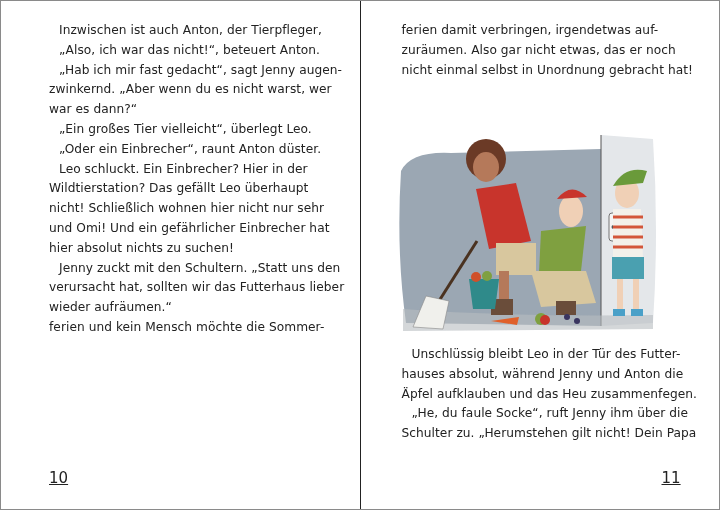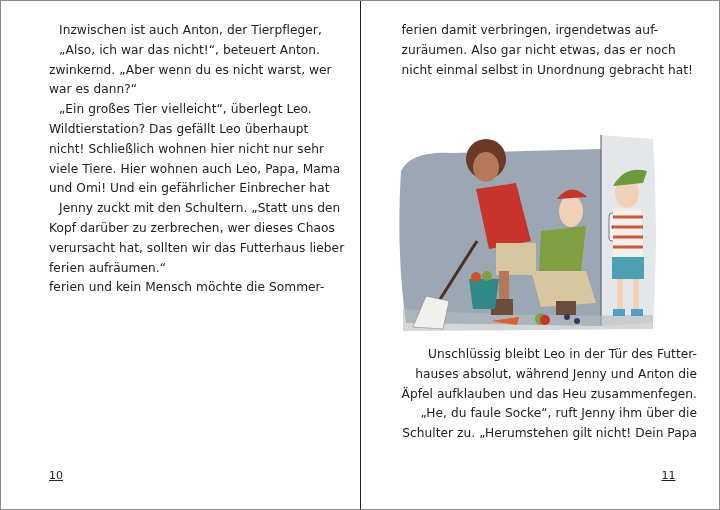--- a/index.html
+++ b/index.html
@@ -15,45 +15,47 @@
   }
   .page { position: relative; width: 359px; height: 508px; background: #fff; }
   .text {
     position: absolute; font-size: 12.2px; line-height: 19.8px; color: #222;
     letter-spacing: 0.05px;
   }
   .line { white-space: nowrap; display: block; }
   .indent { padding-left: 10px; }
   #left-text { left: 48px; top: 20px; }
   #right-text-top { left: 41px; top: 20px; }
-  #right-text-bottom { left: 41px; top: 344px; text-align: right; }
-  .pagenum { position: absolute; font-size: 11px; color: #222; top: 468px; text-decoration: underline; }
+  #right-text-bottom { left: 41px; top: 344px; }
+  .pagenum { position: absolute; font-size: 15px; color: #222; top: 468px; text-decoration: underline; }
   #pn-left { left: 48px; }
   #pn-right { left: 301px; }
   .illu { position: absolute; left: 30px; top: 130px; width: 275px; height: 205px; }
 </style>
 </head>
 <body>
 
 <div class="spread">
   <div class="page">
     <div class="text" id="left-text">
         <span class="line indent">Inzwischen ist auch Anton, der Tierpfleger,</span>
         <span class="line indent">„Also, ich war das nicht!“, beteuert Anton.</span>
+        <span class="line indent">„Hab ich mir fast gedacht“, sagt Jenny augen-</span>
         <span class="line">zwinkernd. „Aber wenn du es nicht warst, wer</span>
         <span class="line">war es dann?“</span>
         <span class="line indent">„Ein großes Tier vielleicht“, überlegt Leo.</span>
+        <span class="line indent">„Oder ein Einbrecher“, raunt Anton düster.</span>
+        <span class="line indent">Leo schluckt. Ein Einbrecher? Hier in der</span>
         <span class="line">Wildtierstation? Das gefällt Leo überhaupt</span>
         <span class="line">nicht! Schließlich wohnen hier nicht nur sehr</span>
-        <span class="line">viele Tiere. Hier wohnen auch Leo, Papa, Mama</span>
         <span class="line">und Omi! Und ein gefährlicher Einbrecher hat</span>
+        <span class="line">hier absolut nichts zu suchen!</span>
         <span class="line indent">Jenny zuckt mit den Schultern. „Statt uns den</span>
-        <span class="line">Kopf darüber zu zerbrechen, wer dieses Chaos</span>
         <span class="line">verursacht hat, sollten wir das Futterhaus lieber</span>
-        <span class="line">ferien aufräumen.“</span>
+        <span class="line">wieder aufräumen.“</span>
         <span class="line">ferien und kein Mensch möchte die Sommer-</span>
       </div>
     <div class="pagenum" id="pn-left">10</div>
   </div>
   <div style="width:1px;background:#222"></div>
   <div class="page">
     <div class="text" id="right-text-top">
         <span class="line">ferien damit verbringen, irgendetwas auf-</span>
         <span class="line">zuräumen. Also gar nicht etwas, das er noch</span>
         <span class="line">nicht einmal selbst in Unordnung gebracht hat!</span>

